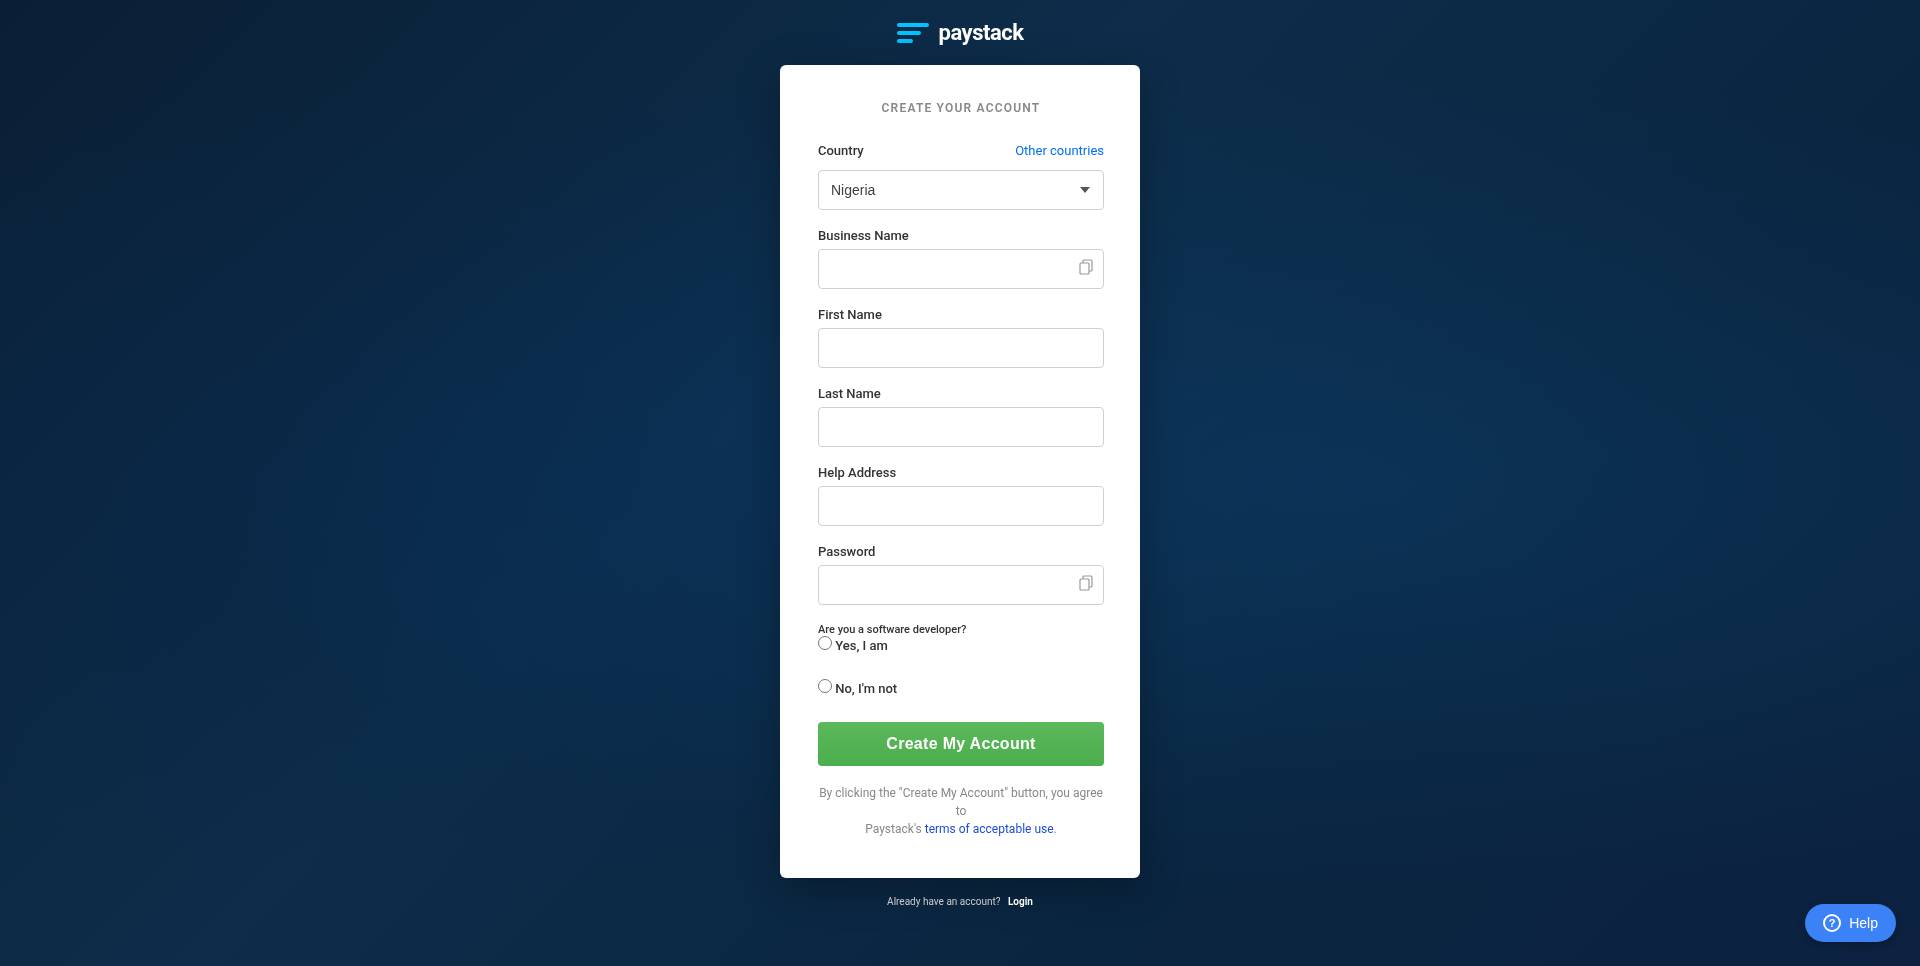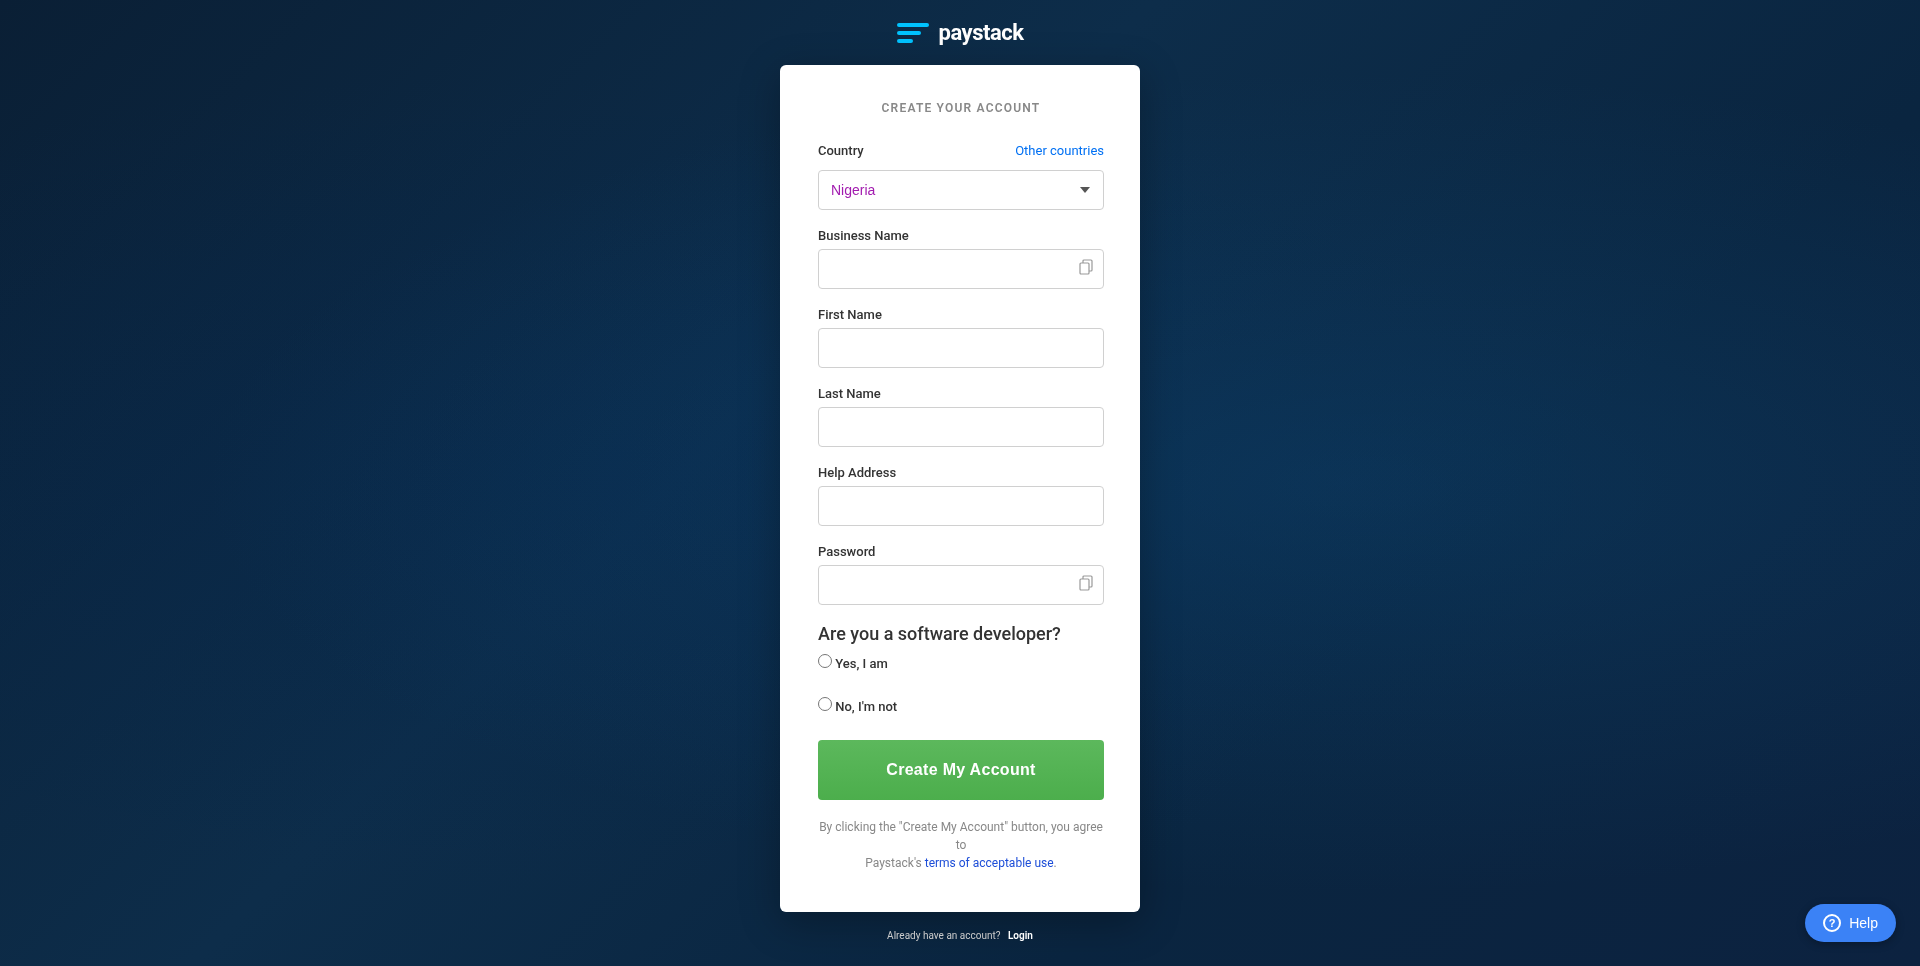--- a/index.html
+++ b/index.html
@@ -143,21 +143,21 @@
       cursor: pointer;
     }
 
     .form-select {
       width: 100%;
       height: 40px;
       border: 1px solid #d0d0d0;
       border-radius: 4px;
       padding: 0 12px;
       font-size: 14px;
-      color: #a21caf;
+      color: #404040;
       outline: none;
       background: #fff;
       appearance: none;
       -webkit-appearance: none;
       cursor: pointer;
     }
 
     .select-wrapper {
       position: relative;
     }
@@ -170,24 +170,23 @@
       transform: translateY(-50%);
       width: 0;
       height: 0;
       border-left: 5px solid transparent;
       border-right: 5px solid transparent;
       border-top: 6px solid #555;
       pointer-events: none;
     }
 
     .developer-question {
-      font-size: 18px;
+      font-size: 11px;
       font-weight: 500;
       color: #333;
-      margin-bottom: 10px;
     }
 
     .radio-group {
       display: flex;
       gap: 20px;
       margin-bottom: 20px;
       flex-direction: column;
     }
 
     .radio-label {
@@ -201,21 +200,21 @@
 
     .radio-label input[type="radio"] {
       cursor: pointer;
       width: 14px;
       height: 14px;
       accent-color: #4CAF50;
     }
 
     .submit-btn {
       width: 100%;
-      height: 60px;
+      height: 44px;
       background: linear-gradient(to bottom, #5cb85c, #4cae4c);
       border: none;
       border-radius: 4px;
       color: #fff;
       font-size: 16px;
       font-weight: 600;
       cursor: pointer;
       letter-spacing: 0.3px;
       margin-bottom: 18px;
     }

